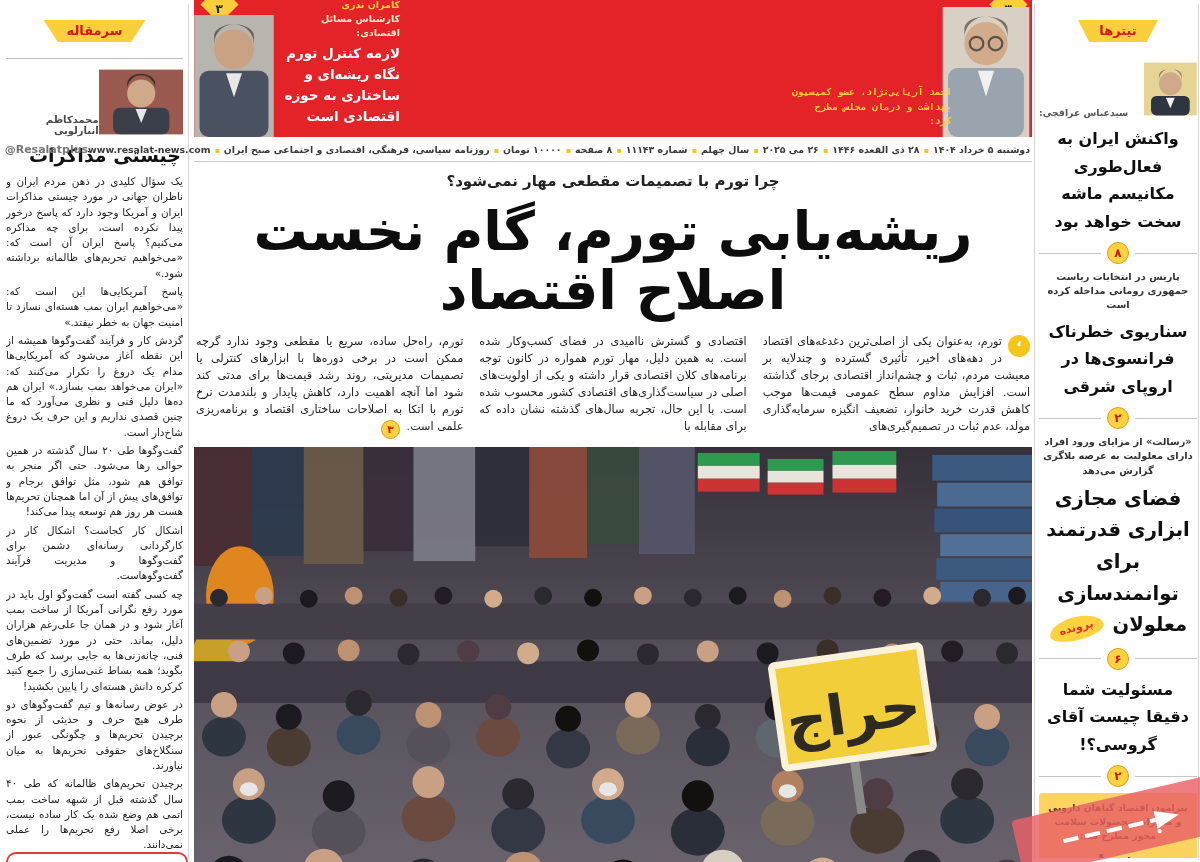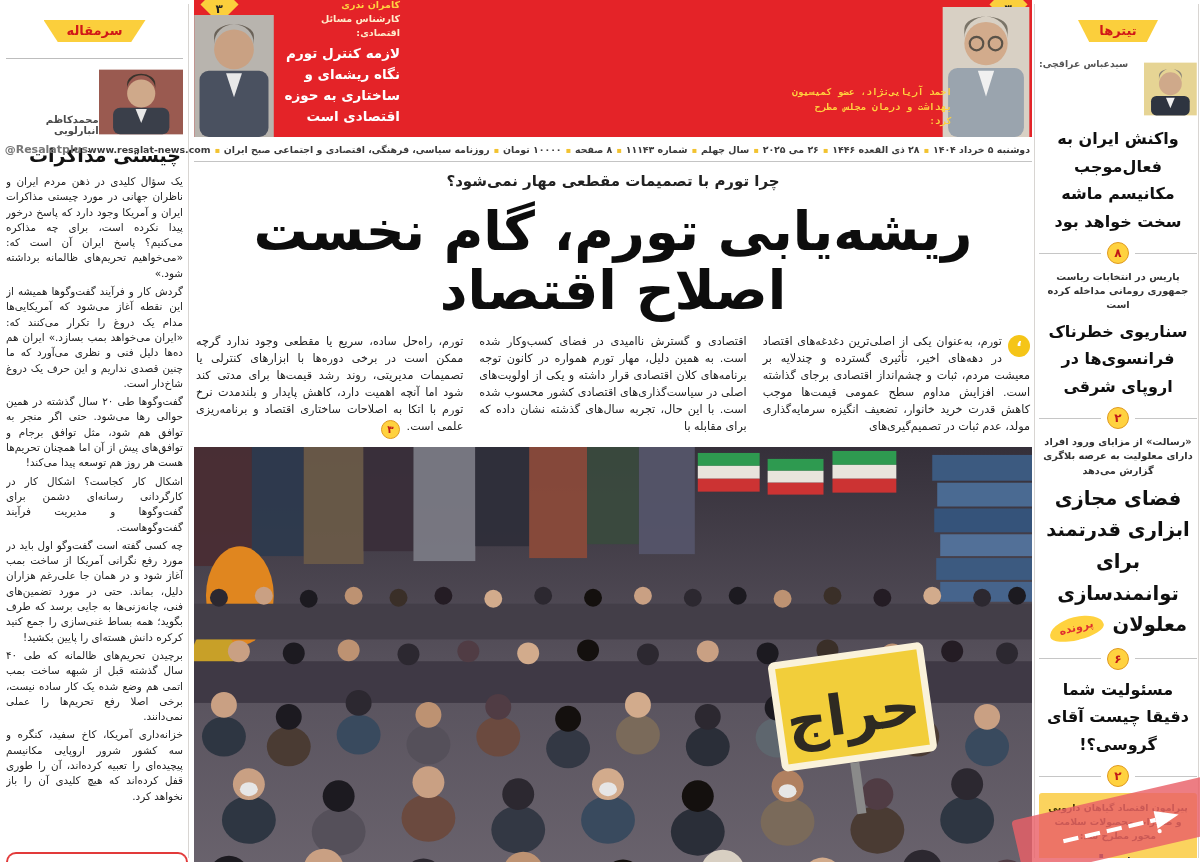--- a/index.html
+++ b/index.html
@@ -61,21 +61,21 @@
   .inline-circ{display:inline-flex;width:17px;height:17px;border-radius:50%;background:#ffd23f;border:1px solid #e09a20;
                color:#c01818;font-weight:700;font-size:10.5px;align-items:center;justify-content:center;vertical-align:-3px;margin-right:3px;}
 
   .photo{margin-top:8px;height:486px;position:relative;overflow:hidden;background:#55505a;}
   .photo svg{display:block;width:100%;height:100%;}
 
   
   .sidebar{position:absolute;right:3px;top:4px;width:158px;height:854px;overflow:hidden;}
   .sb-tab{width:64px;}
   .sb-story{text-align:center;}
-  .s1-row{display:flex;justify-content:center;gap:16px;margin-top:8px;}
+  .s1-row{display:flex;align-items:flex-end;justify-content:center;gap:16px;margin-top:8px;}
   .s1-caption{font-size:9.3px;font-weight:700;color:#555;padding-bottom:2px;white-space:nowrap;}
   .sb-title{font-size:16px;font-weight:900;line-height:1.72;color:#101010;margin-top:5px;}
   .sb-title-lg{font-size:19.5px;line-height:1.62;}
   .sb-kicker{font-size:9.8px;font-weight:700;color:#333;line-height:1.45;margin-top:4px;}
   .badge-par{display:inline-block;background:#ffd23f;color:#e03030;font-size:11px;font-weight:700;
              padding:2px 10px 3px;border-radius:50% 50% 50% 50% / 60% 60% 40% 40%;transform:rotate(-14deg);margin-right:2px;}
   .promo{background:#fbd35e;border-radius:3px;padding:8px 7px 2px;margin-top:2px;text-align:center;}
   .promo-kicker{font-size:9.4px;font-weight:700;color:#403400;line-height:1.5;}
   .promo-title{font-size:21.5px;font-weight:900;color:#20243c;line-height:1.4;margin:4px 0 7px;}
   .ribbon{position:absolute;right:-30px;bottom:8px;width:215px;height:58px;background:rgba(233,96,104,.82);
@@ -106,24 +106,26 @@
         <circle cx="30" cy="17" r="10" fill="#cfa98a"></circle>
         <path d="M20 14 a10 10 0 0 1 20 0 l0 -4 a10 7 0 0 0 -20 0 z" fill="#3a332c"></path>
         <rect x="10" y="27" width="40" height="19" rx="5" fill="#3a3f4a"></rect>
         <polygon points="26,28 34,28 30,38" fill="#e8e8e8"></polygon>
       </svg>
       <span class="ed-byline">محمدکاظم انبارلویی</span>
     </div>
     <div class="ed-title">چیستی مذاکرات</div>
     <div class="ed-body">
       <p>یک سؤال کلیدی در ذهن مردم ایران و ناظران جهانی در مورد چیستی مذاکرات ایران و آمریکا وجود دارد که پاسخ درخور پیدا نکرده است، برای چه مذاکره می‌کنیم؟ پاسخ ایران آن است که: «می‌خواهیم تحریم‌های ظالمانه برداشته شود.»</p>
+      <p>پاسخ آمریکایی‌ها این است که: «می‌خواهیم ایران بمب هسته‌ای نسازد تا امنیت جهان به خطر نیفتد.»</p>
       <p>گردش کار و فرآیند گفت‌وگوها همیشه از این نقطه آغاز می‌شود که آمریکایی‌ها مدام یک دروغ را تکرار می‌کنند که: «ایران می‌خواهد بمب بسازد.» ایران هم ده‌ها دلیل فنی و نظری می‌آورد که ما چنین قصدی نداریم و این حرف یک دروغ شاخ‌دار است.</p>
       <p>گفت‌وگوها طی ۲۰ سال گذشته در همین حوالی رها می‌شود. حتی اگر منجر به توافق هم شود، مثل توافق برجام و توافق‌های پیش از آن اما همچنان تحریم‌ها هست هر روز هم توسعه پیدا می‌کند!</p>
       <p>اشکال کار کجاست؟ اشکال کار در کارگردانی رسانه‌ای دشمن برای گفت‌وگوها و مدیریت فرآیند گفت‌وگوهاست.</p>
       <p>چه کسی گفته است گفت‌وگو اول باید در مورد رفع نگرانی آمریکا از ساخت بمب آغاز شود و در همان جا علی‌رغم هزاران دلیل، بماند. حتی در مورد تضمین‌های فنی، چانه‌زنی‌ها به جایی برسد که طرف بگوید؛ همه بساط غنی‌سازی را جمع کنید کرکره دانش هسته‌ای را پایین بکشید!</p>
+      <p>در عوض رسانه‌ها و تیم گفت‌وگوهای دو طرف هیچ حرف و حدیثی از نحوه برچیدن تحریم‌ها و چگونگی عبور از سنگلاخ‌های حقوقی تحریم‌ها به میان نیاورند.</p>
       <p>برچیدن تحریم‌های ظالمانه که طی ۴۰ سال گذشته قبل از شبهه ساخت بمب اتمی هم وضع شده یک کار ساده نیست، برخی اصلا رفع تحریم‌ها را عملی نمی‌دانند.</p>
       <p>خزانه‌داری آمریکا، کاخ سفید، کنگره و سه کشور شرور اروپایی مکانیسم پیچیده‌ای را تعبیه کرده‌اند، آن را طوری قفل کرده‌اند که هیچ کلیدی آن را باز نخواهد کرد.</p>
 
     </div>
 
   </aside>
 
   <main class="main">
 
     <header class="masthead">
@@ -372,21 +374,21 @@
       <div class="s1-row">
         <svg class="portrait" width="62" height="62" viewBox="0 0 60 60">
           <rect width="60" height="60" fill="#e6d494"></rect>
           <circle cx="30" cy="24" r="13" fill="#cfa98a"></circle>
           <path d="M17 20 a13 13 0 0 1 26 0 l0 -5 a13 8 0 0 0 -26 0 z" fill="#8a8378"></path>
           <rect x="8" y="38" width="44" height="22" rx="6" fill="#2e3440"></rect>
           <polygon points="25,40 35,40 30,52" fill="#f0f0f0"></polygon>
         </svg>
         <span class="s1-caption">سیدعباس عراقچی:</span>
       </div>
-      <div class="sb-title">واکنش ایران به فعال‌موجب مکانیسم ماشه سخت خواهد بود</div>
+      <div class="sb-title">واکنش ایران به فعال‌طوری مکانیسم ماشه سخت خواهد بود</div>
       <div class="pnum">
         <span class="line"></span>
           <span class="circ">۸</span>
           <span class="line"></span>
       </div>
     </div>
 
     <div class="sb-story">
       <div class="sb-kicker">پاریس در انتخابات ریاست جمهوری رومانی مداخله کرده است</div>
       <div class="sb-title">سناریوی خطرناک فرانسوی‌ها در اروپای شرقی</div>

